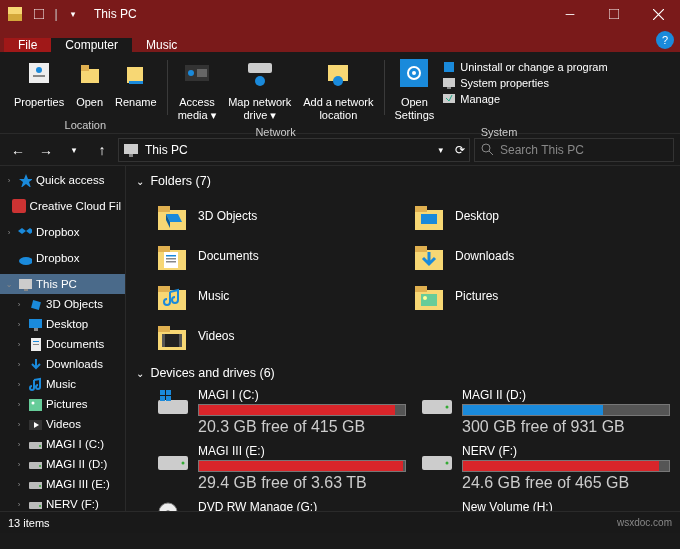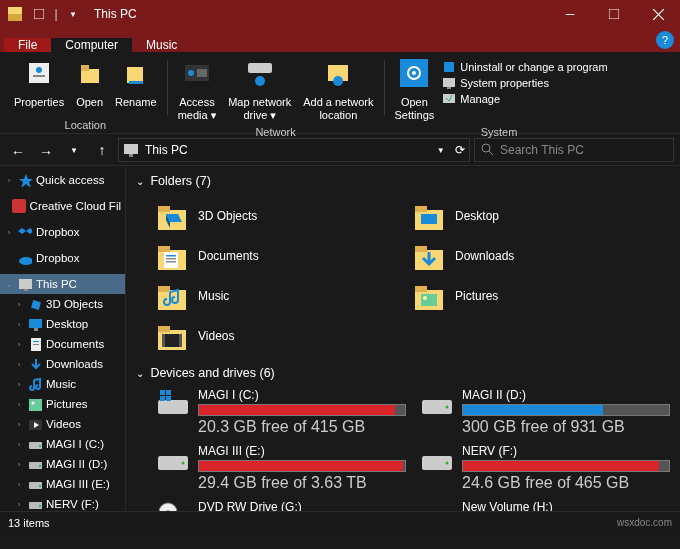--- a/index.html
+++ b/index.html
@@ -545,21 +545,21 @@
         <div class="drive-item">
           <span>
             <svg width="34" height="34">
               <rect x="2" y="14" width="30" height="14" rx="2" fill="#ccc"></rect>
               <circle cx="12" cy="12" r="9" fill="#eee" stroke="#888"></circle>
               <circle cx="12" cy="12" r="2" fill="#888"></circle>
               <text x="6" y="30" font-size="6" fill="#333">DVD</text>
             </svg>
           </span>
           <div class="drive-info">
-            <div class="drive-name">DVD RW Drive (G:)</div>
+            <div class="drive-name">DVD RW Manage (G:)</div>
             <div class="drive-free"></div>
           </div>
         </div>
         <div class="drive-item">
           <span>
             <svg width="34" height="34">
               <rect x="2" y="12" width="30" height="14" rx="2" fill="#ccc"></rect>
               <circle cx="27" cy="19" r="1.5" fill="#3a3"></circle>
             </svg>
           </span>

